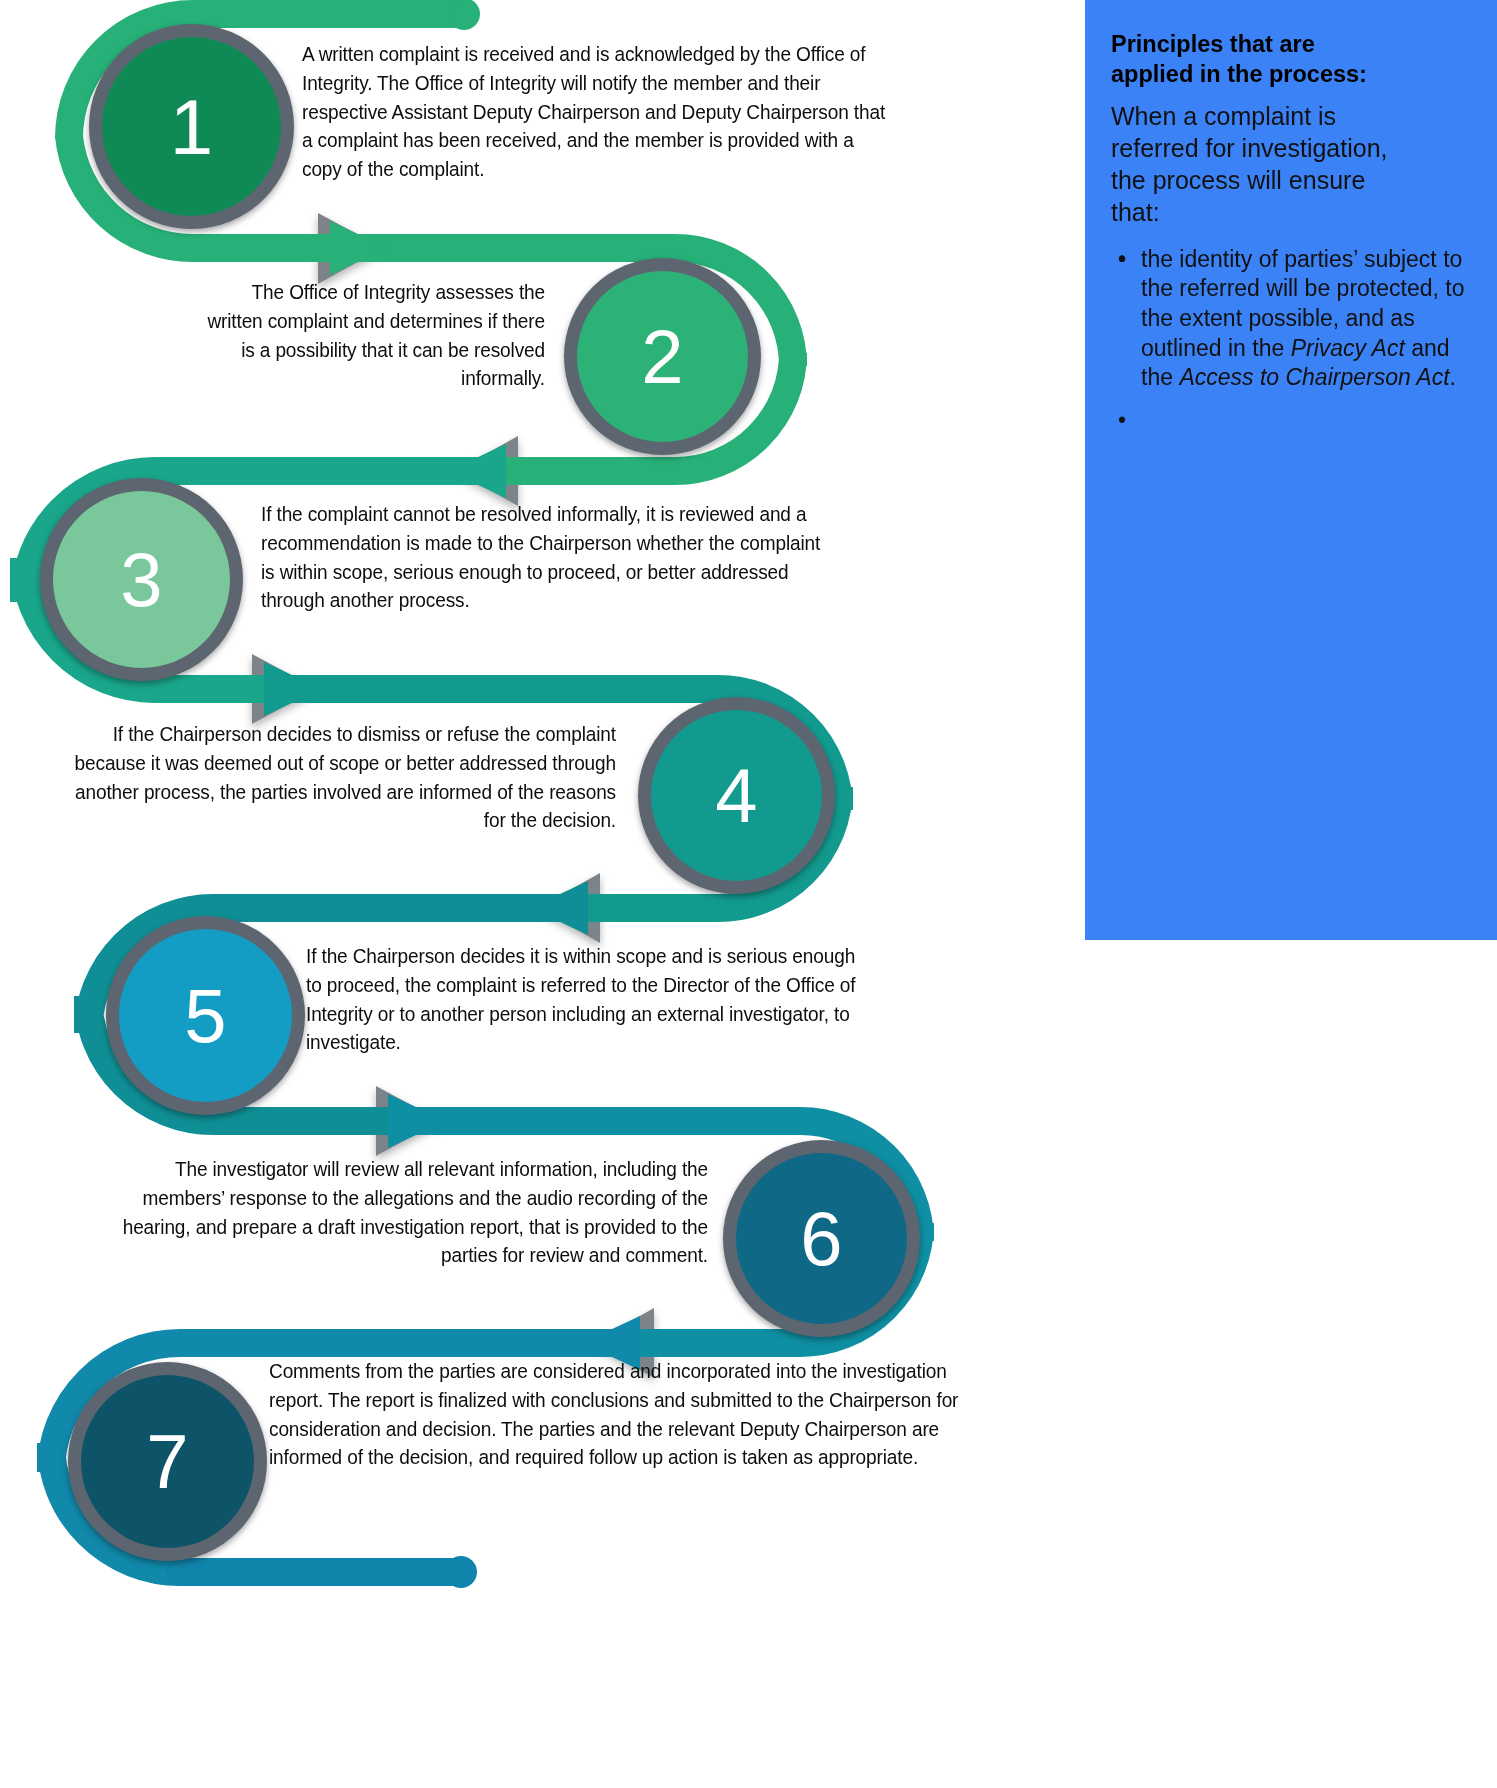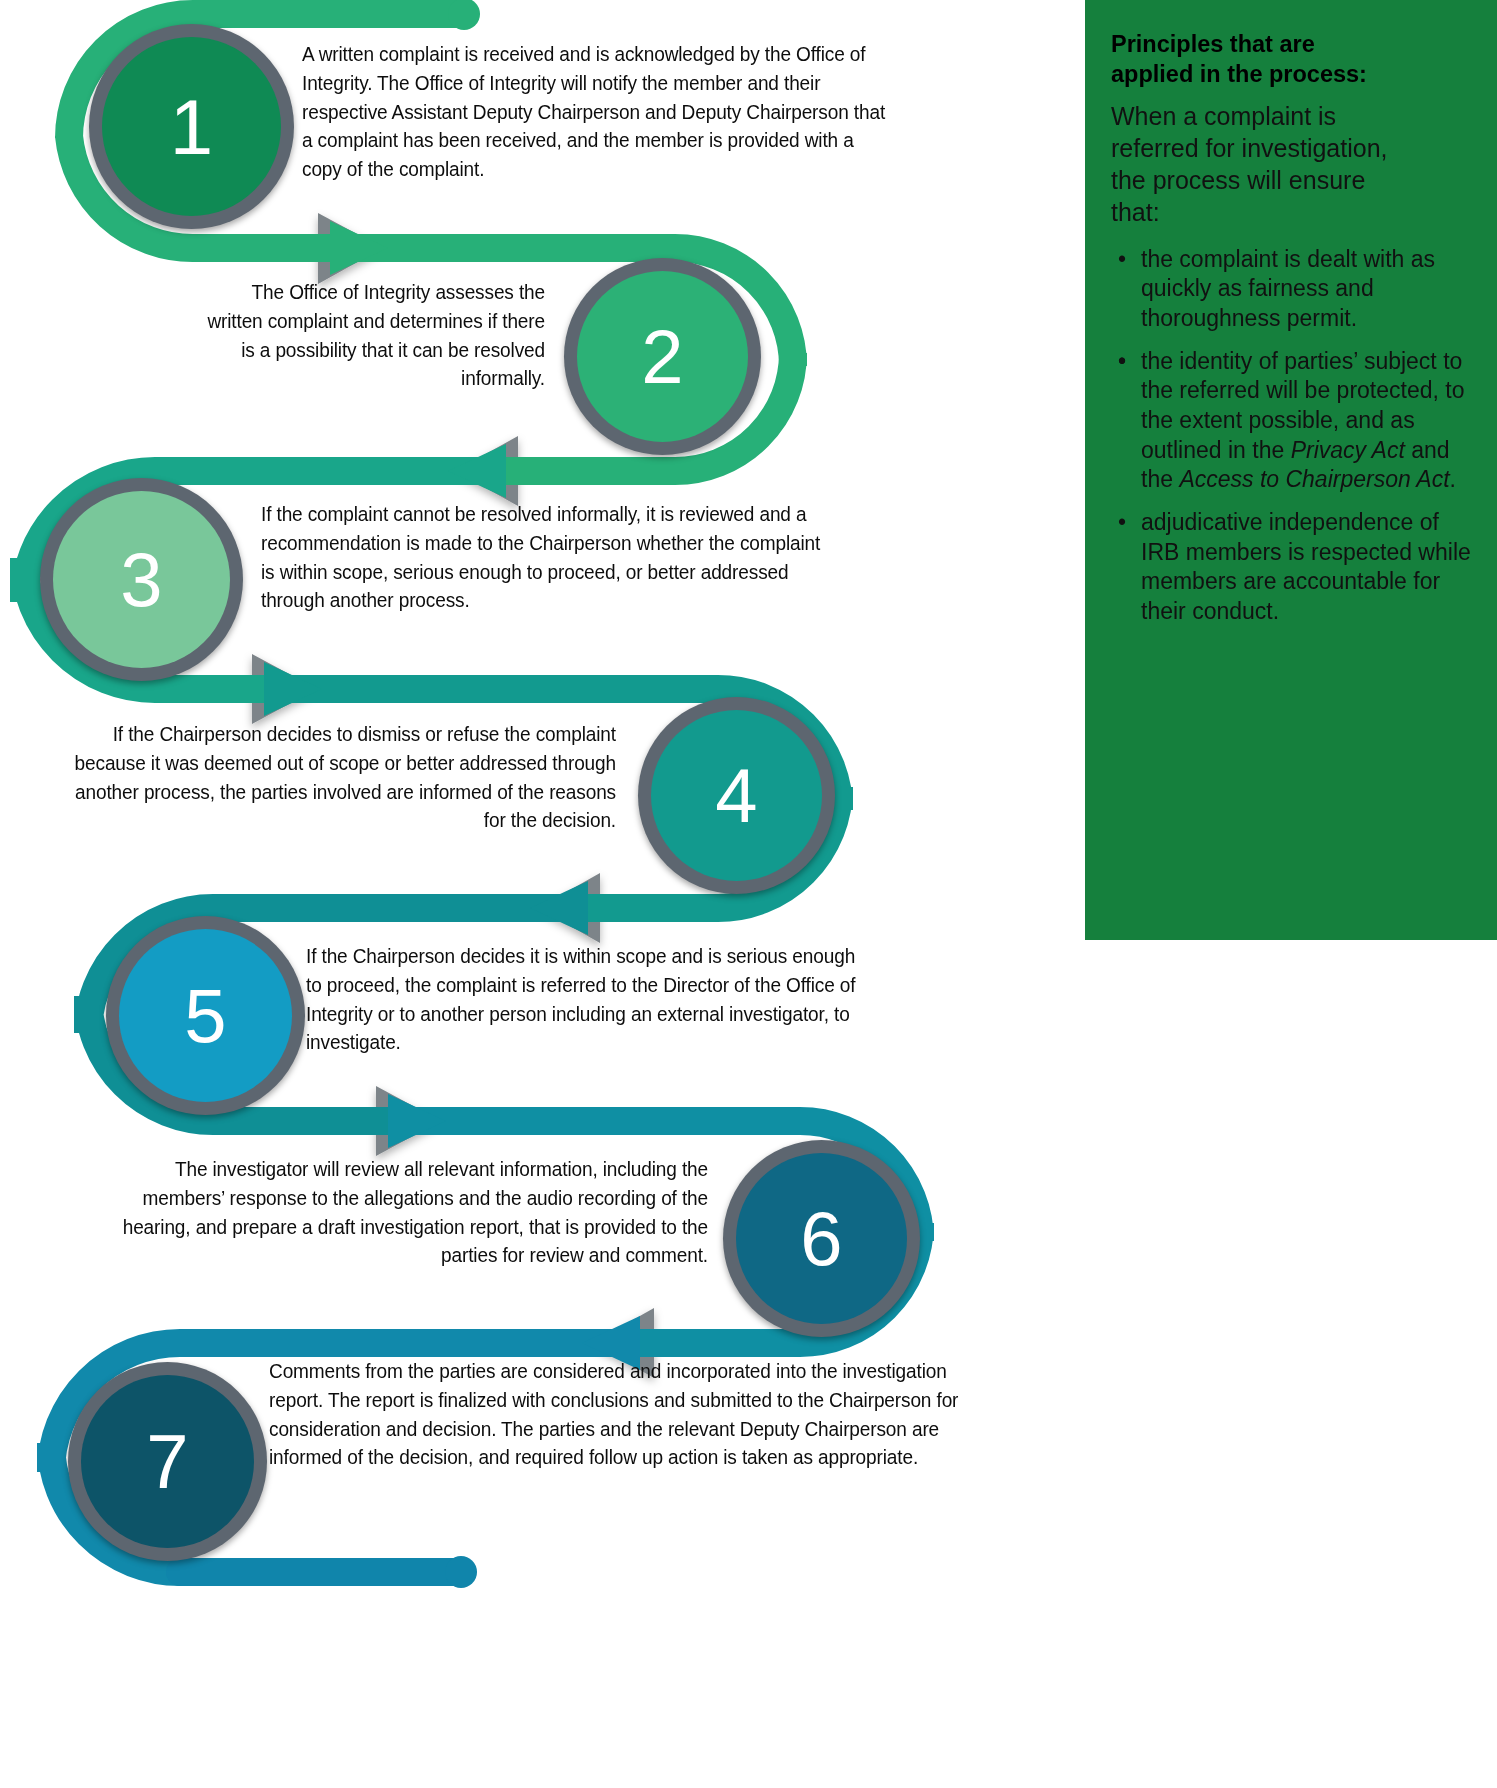--- a/index.html
+++ b/index.html
@@ -225,35 +225,33 @@
   <div class="step-text right-side" style="left:261px; top:500px; width:620px;">If the complaint cannot be resolved informally, it is reviewed and a recommendation is made to the Chairperson whether the complaint is within scope, serious enough to proceed, or better addressed through another process.</div>
 
   <div class="step-text left-side" style="left:26px; top:720px; width:590px;">If the Chairperson decides to dismiss or refuse the complaint because it was deemed out of scope or better addressed through another process, the parties involved are informed of the reasons for the decision.</div>
 
   <div class="step-text right-side" style="left:306px; top:942px; width:610px;">If the Chairperson decides it is within scope and is serious enough to proceed, the complaint is referred to the Director of the Office of Integrity or to another person including an external investigator, to investigate.</div>
 
   <div class="step-text left-side" style="left:78px; top:1155px; width:630px;">The investigator will review all relevant information, including the members’ response to the allegations and the audio recording of the hearing, and prepare a draft investigation report, that is provided to the parties for review and comment.</div>
 
   <div class="step-text right-side" style="left:269px; top:1357px; width:748px;">Comments from the parties are considered and incorporated into the investigation report. The report is finalized with conclusions and submitted to the Chairperson for consideration and decision. The parties and the relevant Deputy Chairperson are informed of the decision, and required follow up action is taken as appropriate.</div>
 
-  <aside id="principles-panel" style="background: #15803d;">
+  <aside id="principles-panel" style="background: #3b82f6;">
     <h2 id="principles-title">Principles that are applied in the process:</h2>
     <p id="principles-intro">When a complaint is referred for investigation, the process will ensure that:</p>
     <ul id="principles-list">
       <li>
         <span class="bullet-dot">•</span>
-        <span class="bullet-body"><span>the complaint is dealt with as quickly as fairness and thoroughness permit.</span></span>
       </li>
       <li>
         <span class="bullet-dot">•</span>
       </li>
       <li>
         <span class="bullet-dot">•</span>
         <span class="bullet-body"><span>the identity of parties’ subject to the referred will be protected, to the extent possible, and as outlined in the </span><i>Privacy Act</i><span> and the </span><i>Access to Chairperson Act</i><span>.</span></span>
       </li>
       <li>
         <span class="bullet-dot">•</span>
-        <span class="bullet-body"><span>adjudicative independence of IRB members is respected while members are accountable for their conduct.</span></span>
       </li>
     </ul>
   </aside>
 
 </div>
 
 </body></html>

